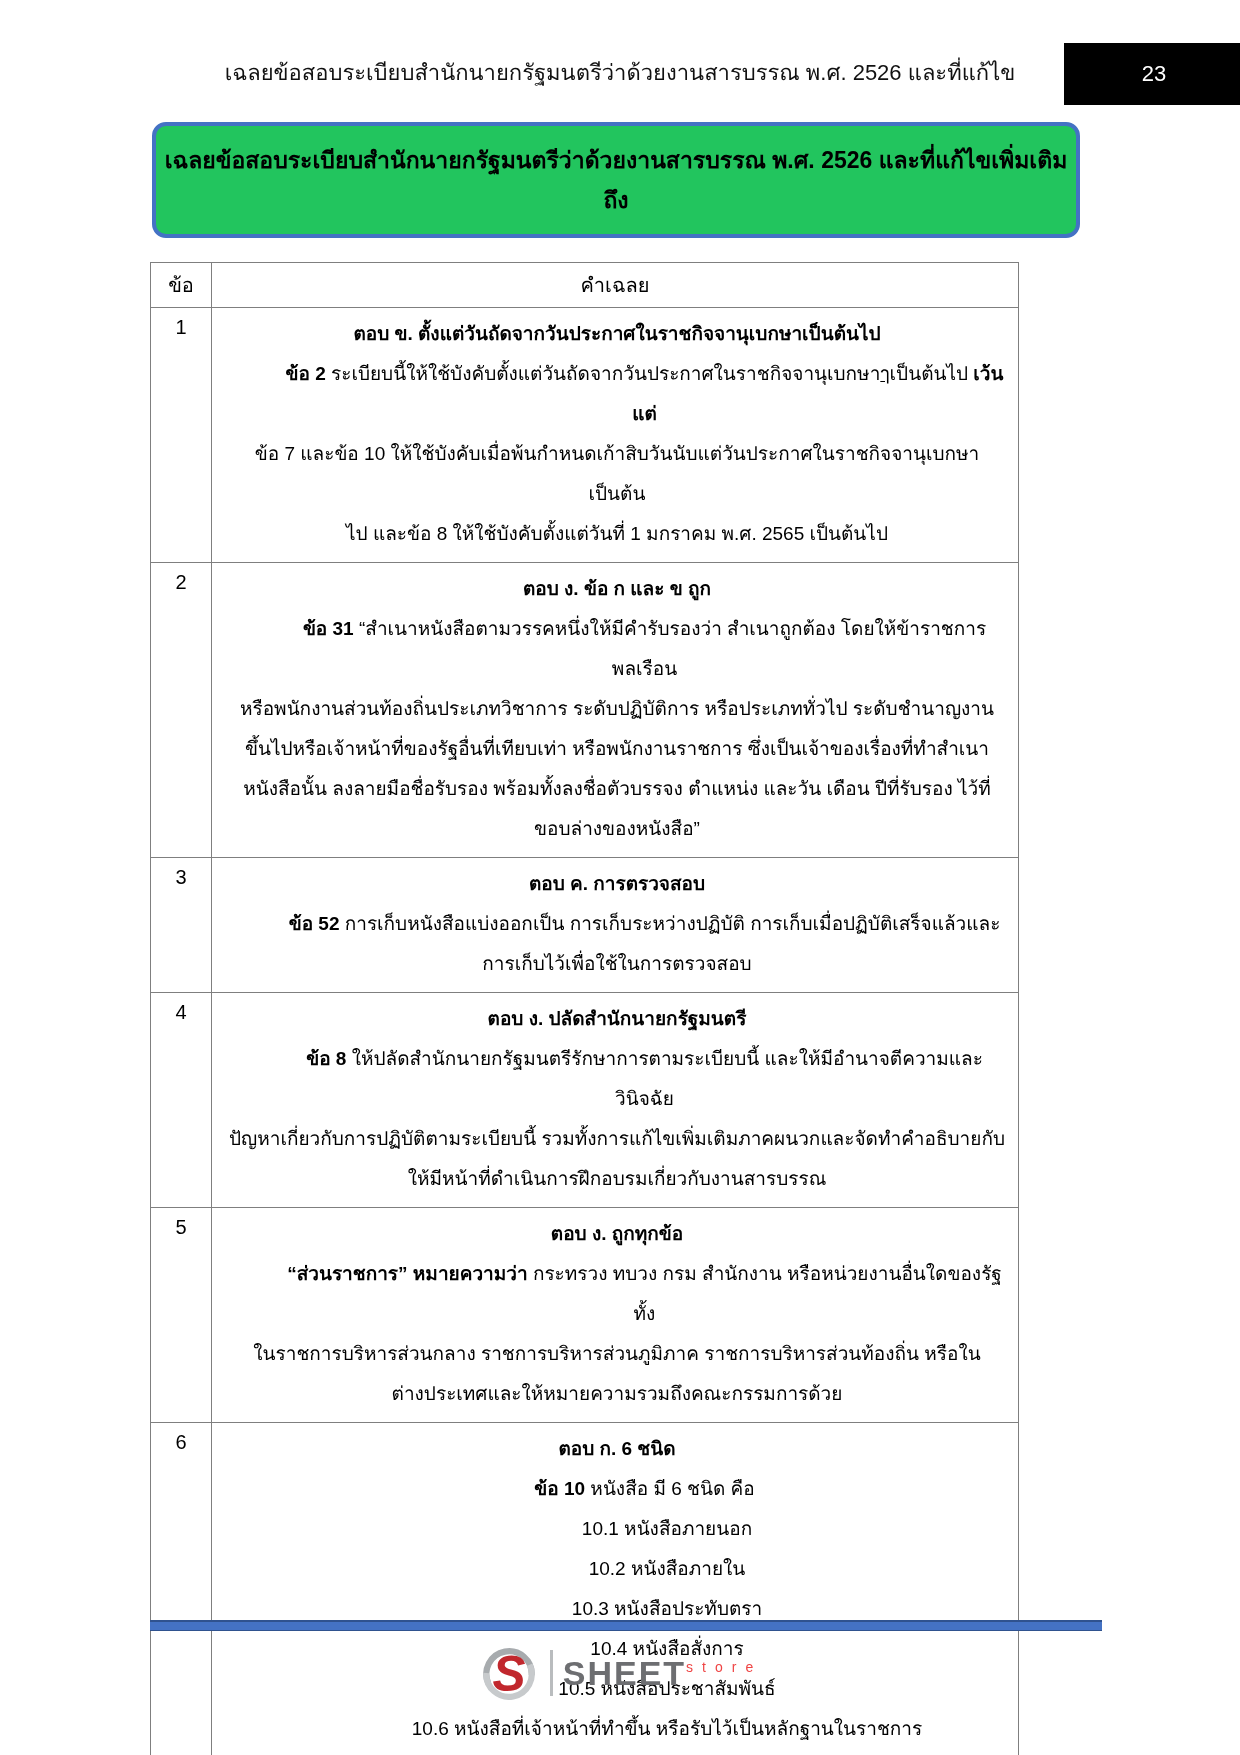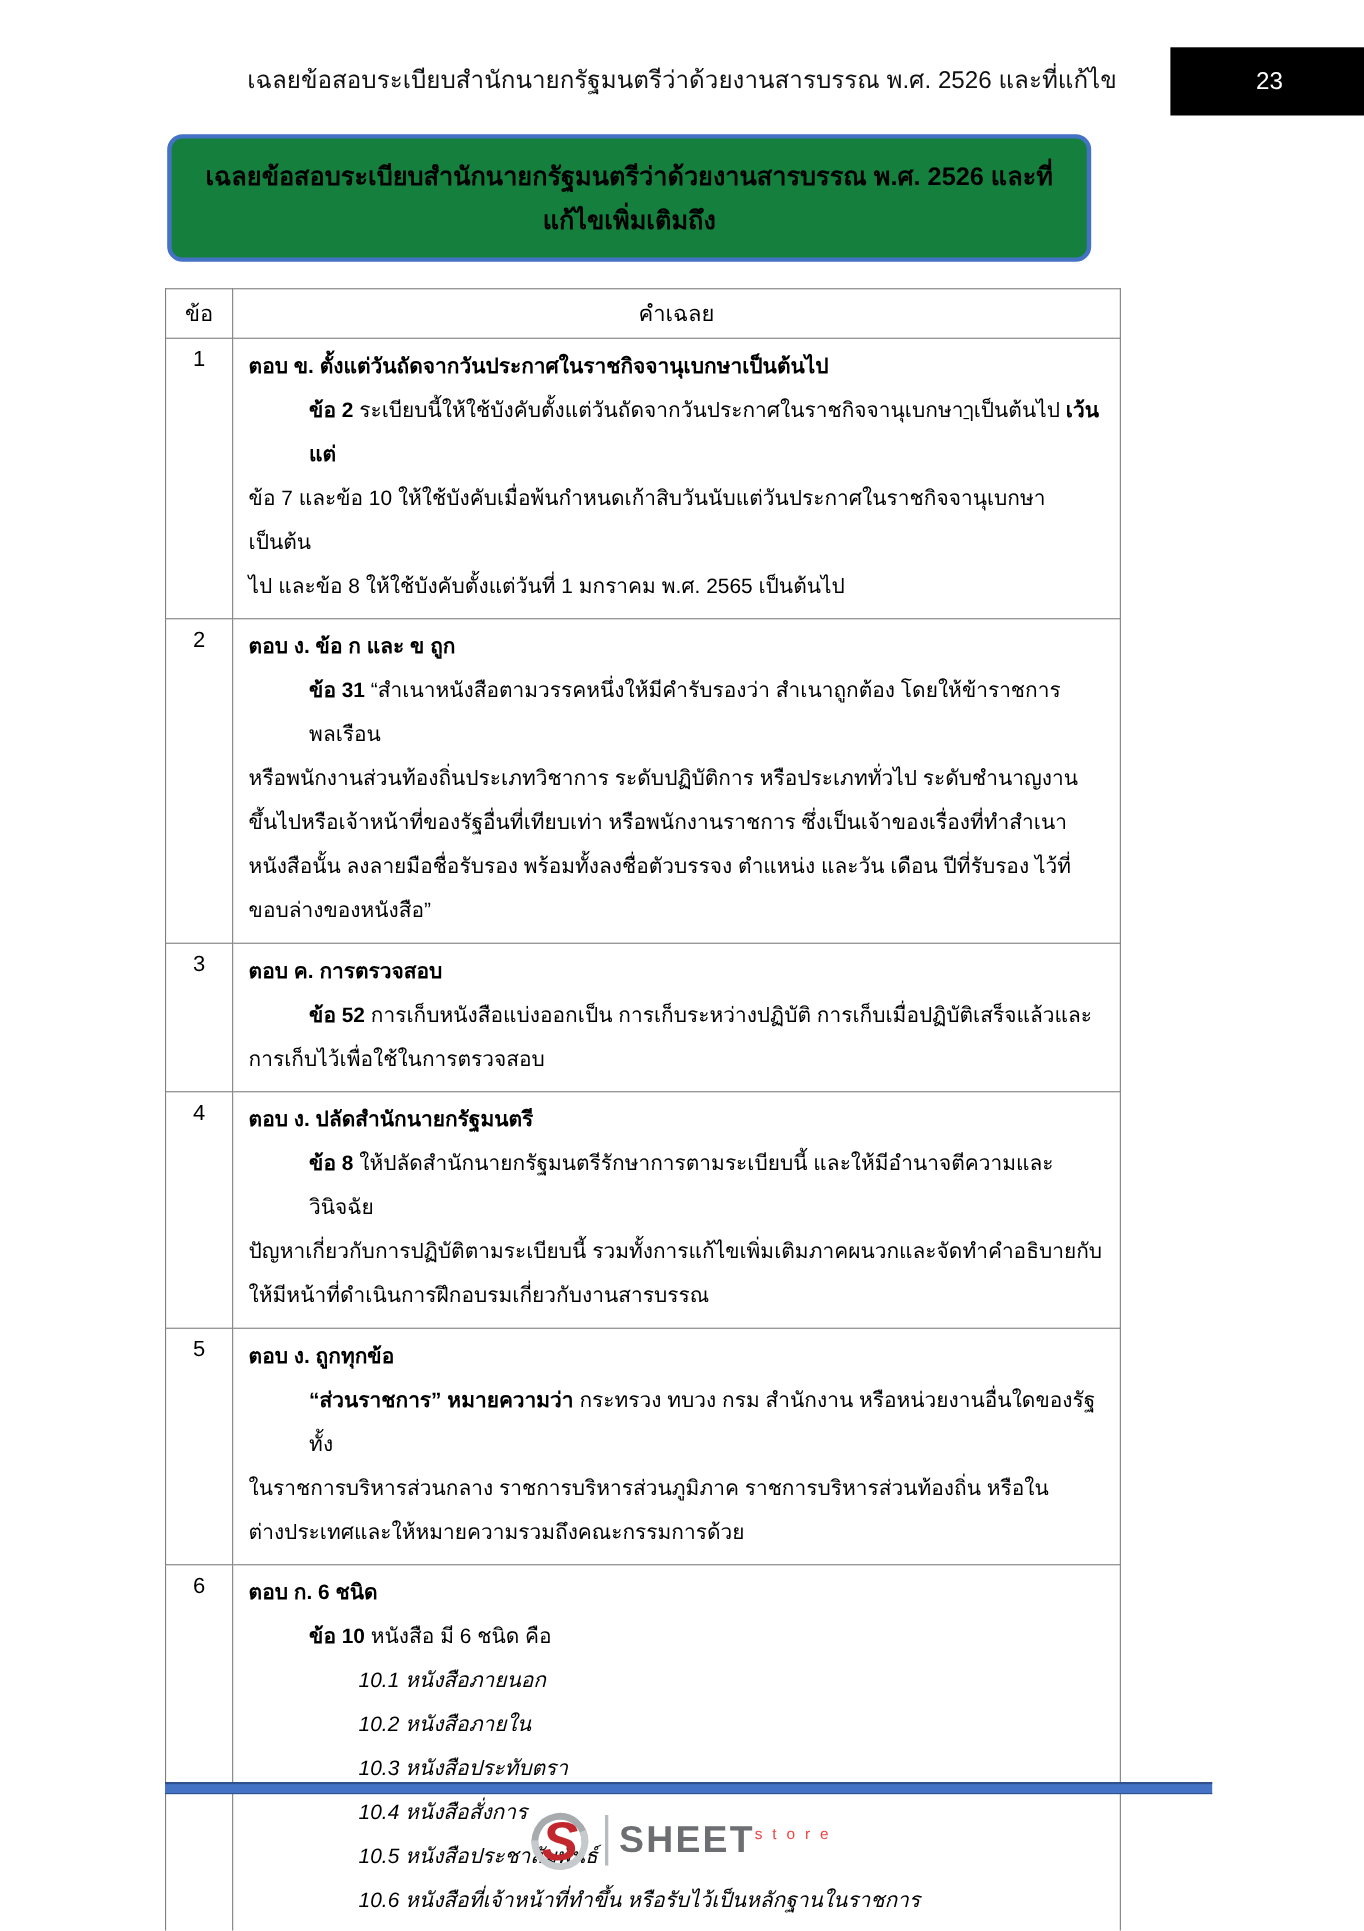--- a/index.html
+++ b/index.html
@@ -12,46 +12,46 @@
     position:absolute;top:55px;left:150px;width:940px;
     text-align:center;font-size:22px;color:#111;
   }
   .page-num-box{
     position:absolute;top:43px;left:1053px;width:180px;height:62px;
     background:#000;color:#fff;display:flex;align-items:center;justify-content:center;
     font-size:22px;
     margin-left:11px;
   }
   .title-box{
-    position:absolute;top:122px;left:152px;width:840px;
+    position:absolute;top:122px;left:152px;width:928px;
     border:4px solid #4472C4;border-radius:14px;
     padding:14px 4px;box-sizing:border-box;
     text-align:center;font-weight:bold;font-size:23px;line-height:40px;
-    background:#15803d;
+    background:#22c55e;
   }
   table.answers{
     position:absolute;top:262px;left:150px;width:869px;
     border-collapse:collapse;table-layout:fixed;
     font-size:19px;
   }
   table.answers th, table.answers td{
     border:1.5px solid #7f7f7f;vertical-align:top;
   }
   th.no-col{width:56px;}
   table.answers thead th{
     font-weight:normal;text-align:center;font-size:20px;
     padding:6px 2px;
   }
   td.no-cell{
     text-align:center;padding-top:8px;font-size:20px;
   }
-  td.ans-cell{padding:6px 10px 8px 14px;}
+  td.ans-cell{padding:6px 10px 8px 14px;text-align:center;}
   .para{line-height:40px;}
   .para.indent{padding-left:55px;}
-  .para.list{padding-left:100px;font-style:italic;}
+  .para.list{padding-left:100px;}
   .bold{font-weight:bold;}
   .underline{text-decoration:underline;}
   .footer-bar{
     position:absolute;top:1620px;left:150px;width:952px;height:8px;
     background:#4472C4;border-top:2px solid #2F528F;border-bottom:1px solid #2F528F;
   }
   .footer-logo{
     position:absolute;top:1638px;left:150px;width:940px;height:70px;
     display:flex;align-items:center;justify-content:center;gap:10px;
   }

